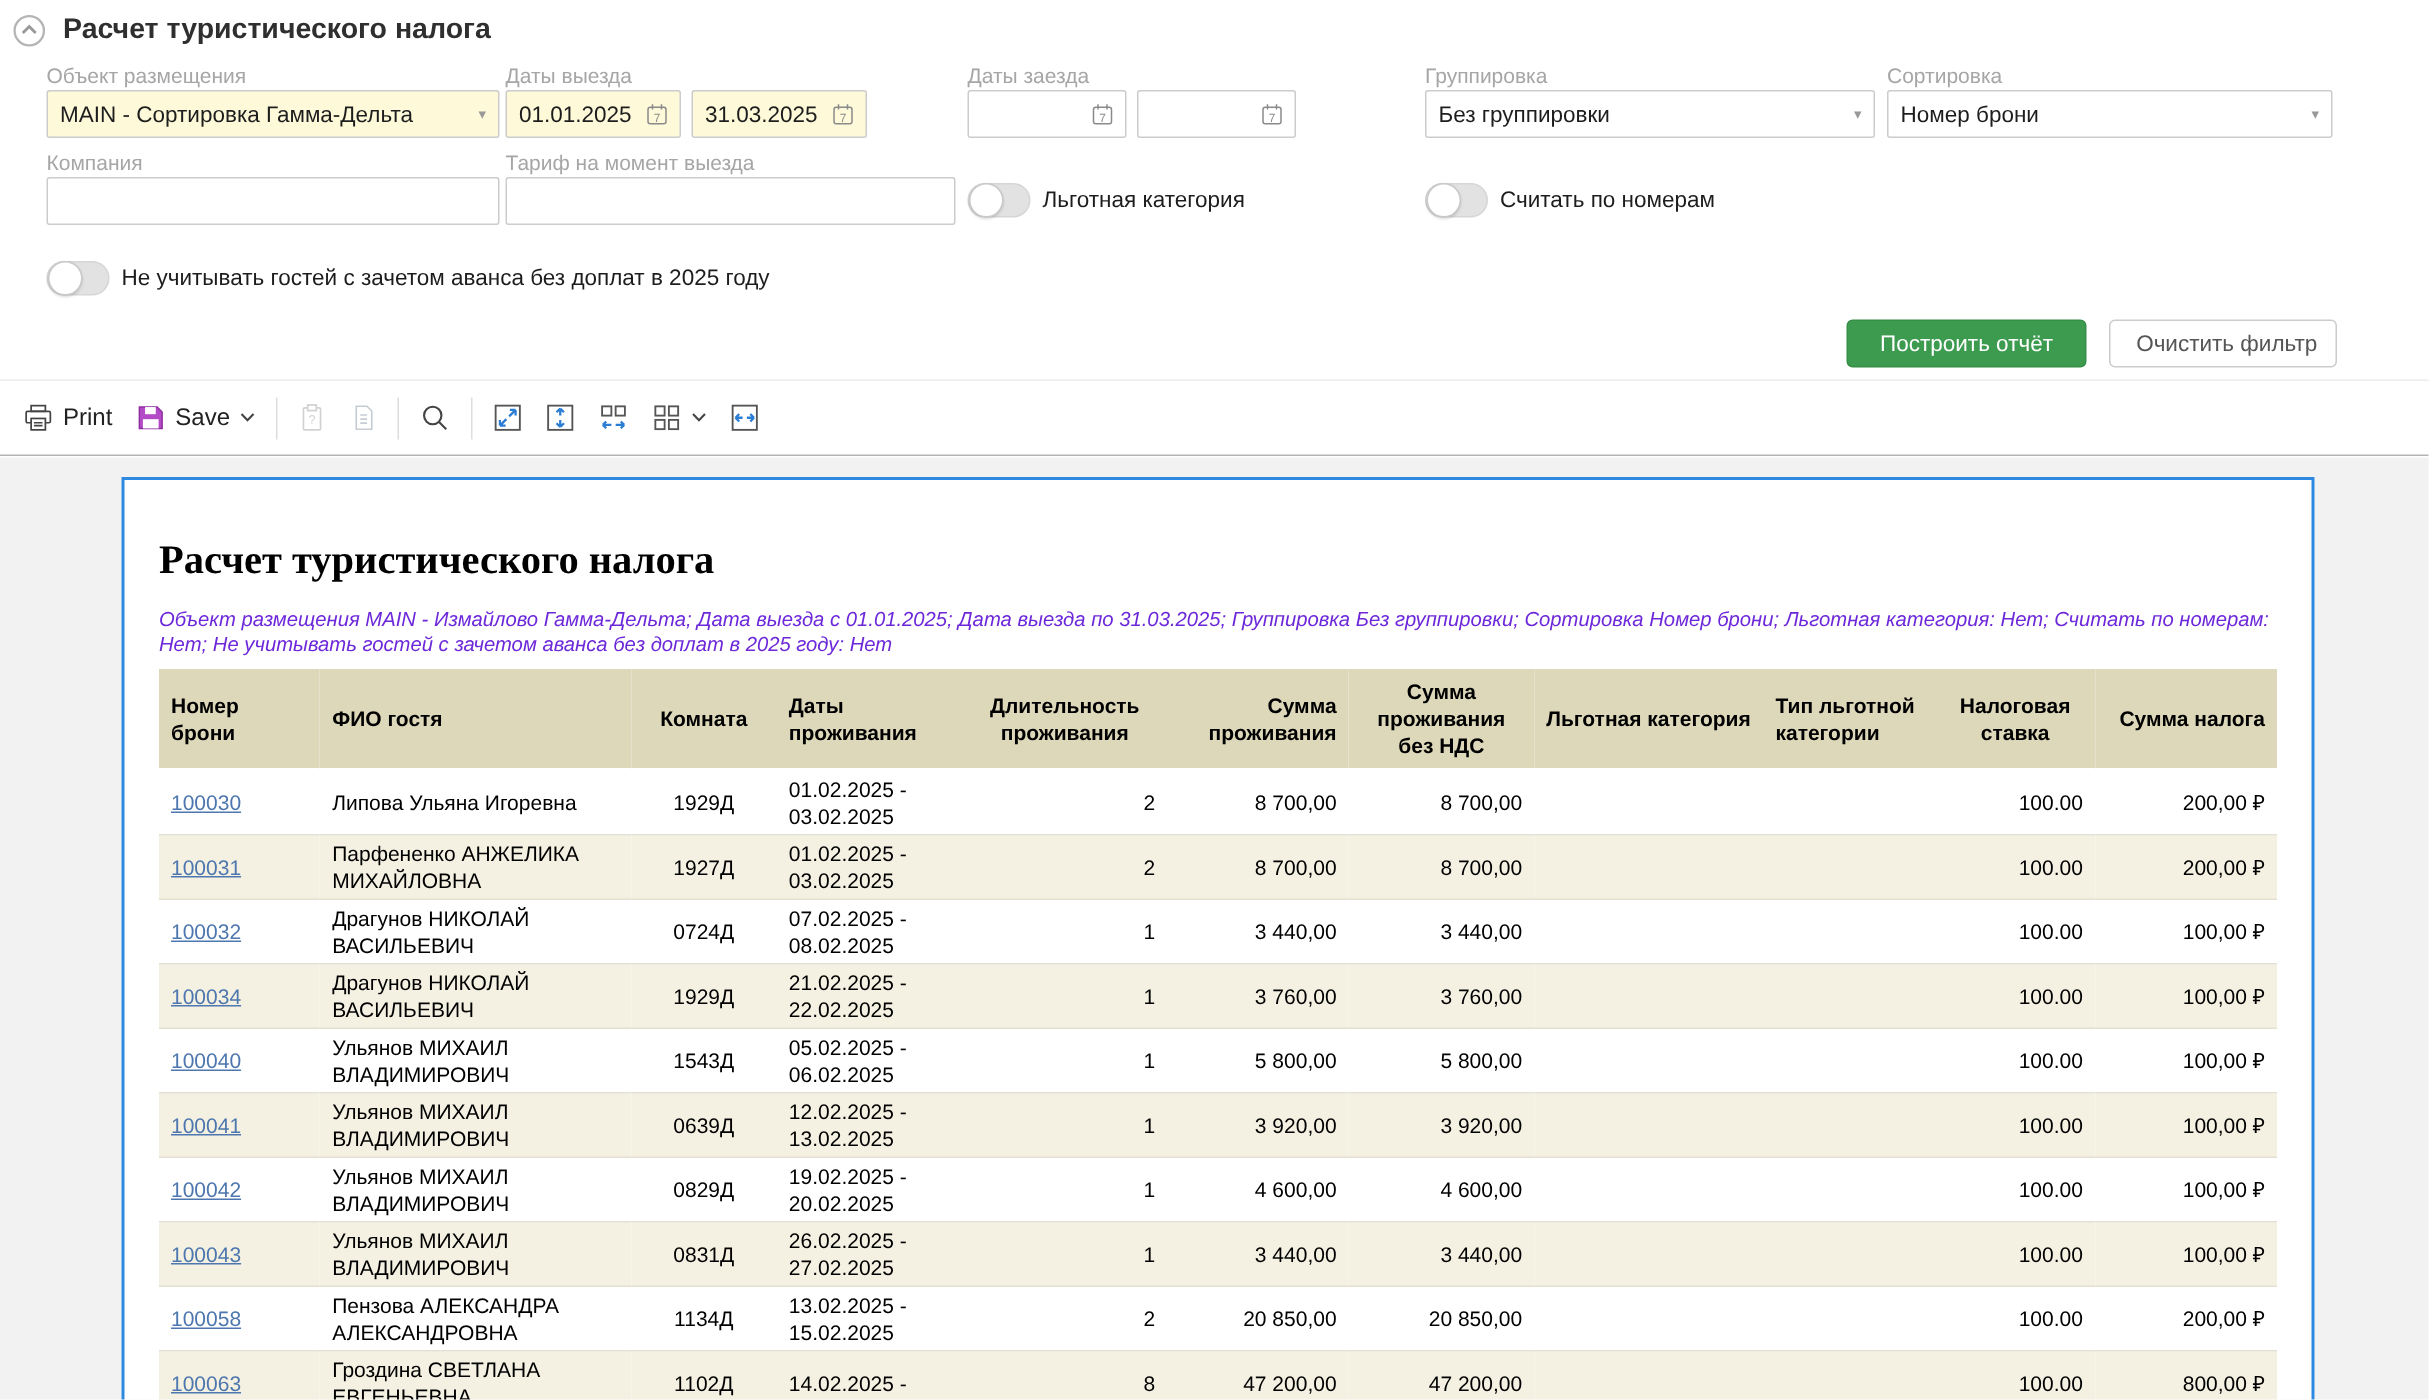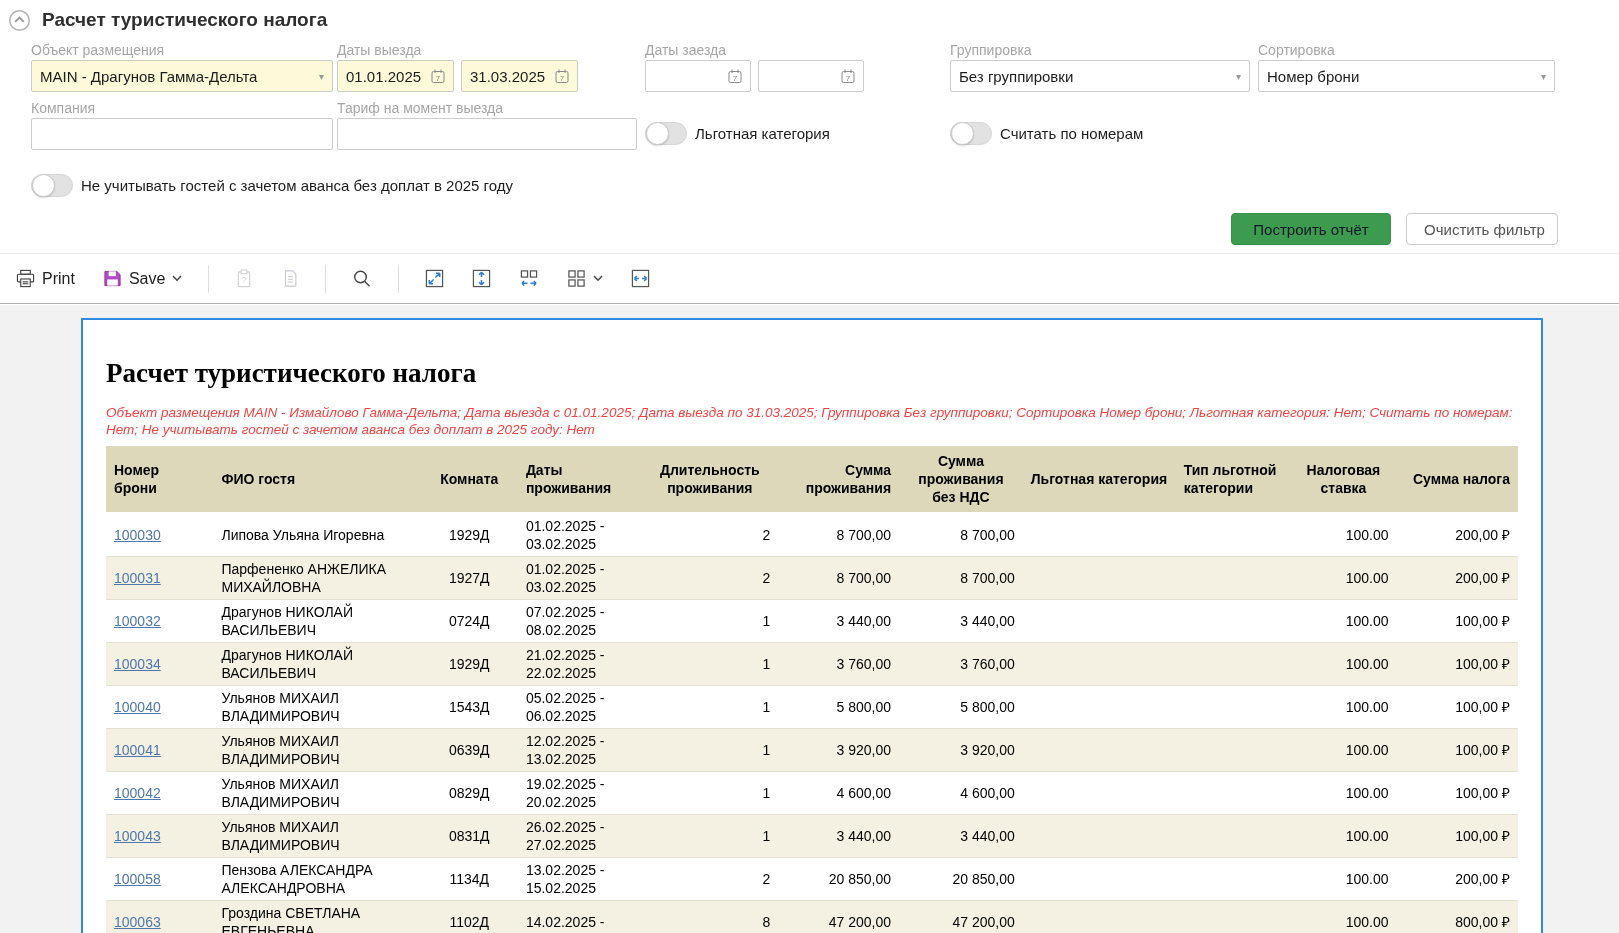--- a/index.html
+++ b/index.html
@@ -22,35 +22,35 @@
   input.f-text{position:absolute;height:32px;border:1px solid #ccc;border-radius:2px;box-sizing:border-box;
     padding:0 8px;font-size:15px;font-family:inherit;background:#fff;outline:none;}
   .toggle-row{position:absolute;display:flex;align-items:center;gap:8px;}
   .toggle{width:42px;height:23px;border-radius:12px;background:#e2e2e2;border:1px solid #d6d6d6;
     position:relative;flex:none;cursor:pointer;box-sizing:border-box;}
   .toggle .knob{position:absolute;left:0;top:-1px;width:23px;height:23px;border-radius:50%;
     background:#fff;border:1px solid #c9c9c9;box-sizing:border-box;box-shadow:0 1px 2px rgba(0,0,0,.15);}
   .toggle-label{font-size:15px;color:#1d1d1d;white-space:nowrap;}
   .btn{position:absolute;height:32px;border-radius:4px;font-size:15px;font-family:inherit;cursor:pointer;
     display:flex;align-items:center;justify-content:center;box-sizing:border-box;}
-  .btn-green{background:#3d9b4f;border:1px solid #369047;color:#0f172a;}
+  .btn-green{background:#3d9b4f;border:1px solid #369047;color:#ffffff;}
   .btn-white{background:#fff;border:1px solid #ccc;color:#555;}
   
   .toolbar{position:absolute;left:0;top:253px;width:1619px;height:51px;background:#fff;
-    border-top:1px solid #ececec;border-bottom:1px solid #b3b3b3;display:flex;align-items:center;box-sizing:border-box;padding-left:8px;gap:12px;}
+    border-top:1px solid #ececec;border-bottom:1px solid #b3b3b3;display:flex;align-items:center;box-sizing:border-box;padding-left:8px;}
   .tb-item{display:flex;align-items:center;gap:7px;font-size:16px;color:#222;padding:5px 8px;border-radius:3px;cursor:pointer;}
   .tb-sep{width:1px;height:28px;background:#ddd;margin:0 6px;flex:none;}
   .tb-icon{display:flex;align-items:center;}
   
   .viewer{position:absolute;left:0;top:305px;width:1619px;height:628px;background:#f2f2f2;overflow:hidden;}
   .page{position:absolute;left:81px;top:13px;width:1462px;height:760px;background:#fff;border:2px solid #2e8ae0;box-sizing:border-box;}
   .report-title{position:absolute;left:23px;top:38px;font-family:"Liberation Serif",serif;font-weight:700;
     font-size:27px;color:#000;margin:0;}
   .report-summary{position:absolute;left:23px;top:84px;width:1412px;font-size:13.5px;font-style:italic;
-    color:#ef4444;line-height:17px;}
+    color:#6d28d9;line-height:17px;}
   .report-table{position:absolute;left:23px;top:126px;width:1412px;border-collapse:collapse;font-size:14px;color:#000;}
   .report-table th{background:#ddd8ba;font-weight:700;font-size:14px;line-height:18px;
     padding:6px 8px;vertical-align:middle;border-bottom:2px solid #fff;}
   .report-table td{padding:3px 8px;line-height:18px;vertical-align:middle;border-bottom:1px solid #e3e0d2;height:35px;}
   .report-table tr.alt td{background:#f4f1e2;}
   .booking-link{color:#4d77ae;}
   .c0{width:112px;text-align:left;}
   .c1{width:222px;text-align:left;}
   .c2{width:92px;text-align:center;}
   .c3{width:112px;text-align:left;white-space:pre-line;}
@@ -79,21 +79,21 @@
     <h1 class="panel-title">Расчет туристического налога</h1>
   </div>
 
   <div class="f-label" style="left:31px;top:42px;">Объект размещения</div>
   <div class="f-label" style="left:337px;top:42px;">Даты выезда</div>
   <div class="f-label" style="left:645px;top:42px;">Даты заезда</div>
   <div class="f-label" style="left:950px;top:42px;">Группировка</div>
   <div class="f-label" style="left:1258px;top:42px;">Сортировка</div>
 
   <div class="f-input yellow" style="left:31px;top:60px;width:302px;">
-    <span class="val">MAIN - Драгунов Гамма-Дельта</span>
+    <span class="val">MAIN - Сортировка Гамма-Дельта</span>
     <span class="dd-arrow">▾</span>
   </div>
   <div class="f-input yellow" style="left:337px;top:60px;width:117px;">
     <span class="val">01.01.2025</span>
     <span class="cal">
       <svg width="14" height="15" viewBox="0 0 14 15" fill="none" stroke="#8a8a8a">
         <rect x="1" y="2.5" width="12" height="11" rx="1.5"></rect>
         <line x1="4" y1="0.5" x2="4" y2="4"></line>
           <line x1="10" y1="0.5" x2="10" y2="4"></line>
         <text x="7" y="12" font-size="8" text-anchor="middle" fill="#8a8a8a" stroke="none">7</text>

